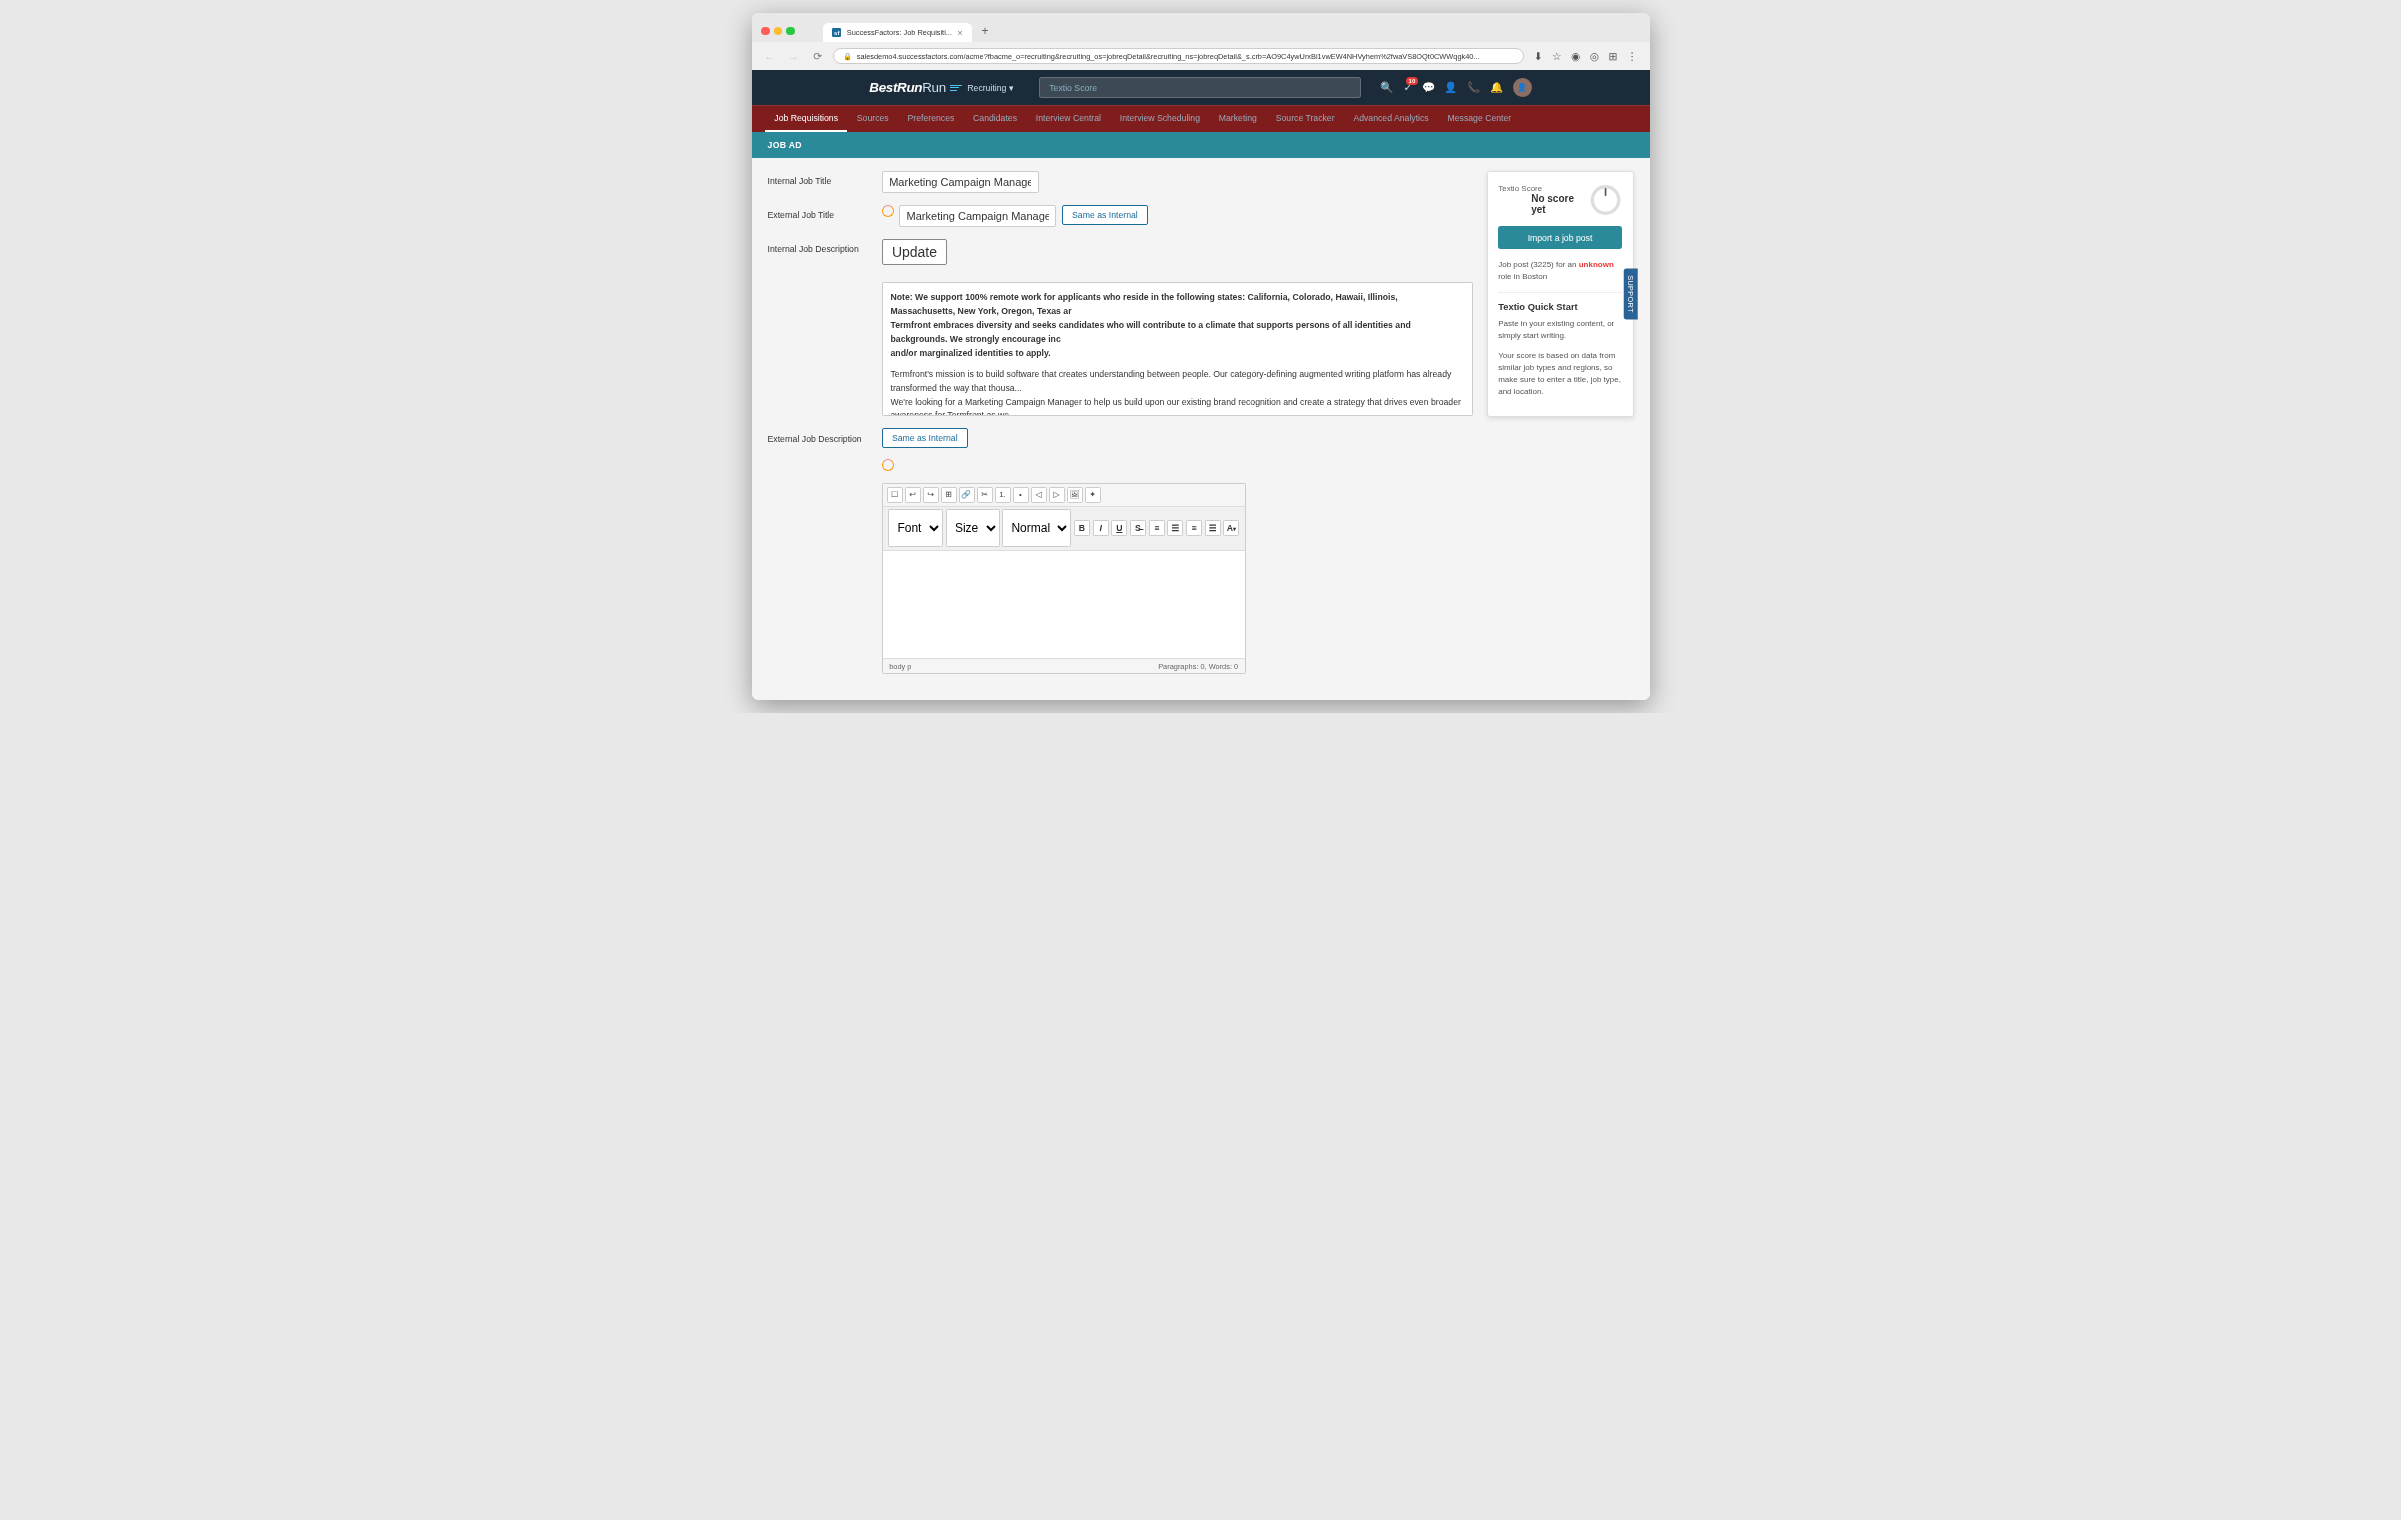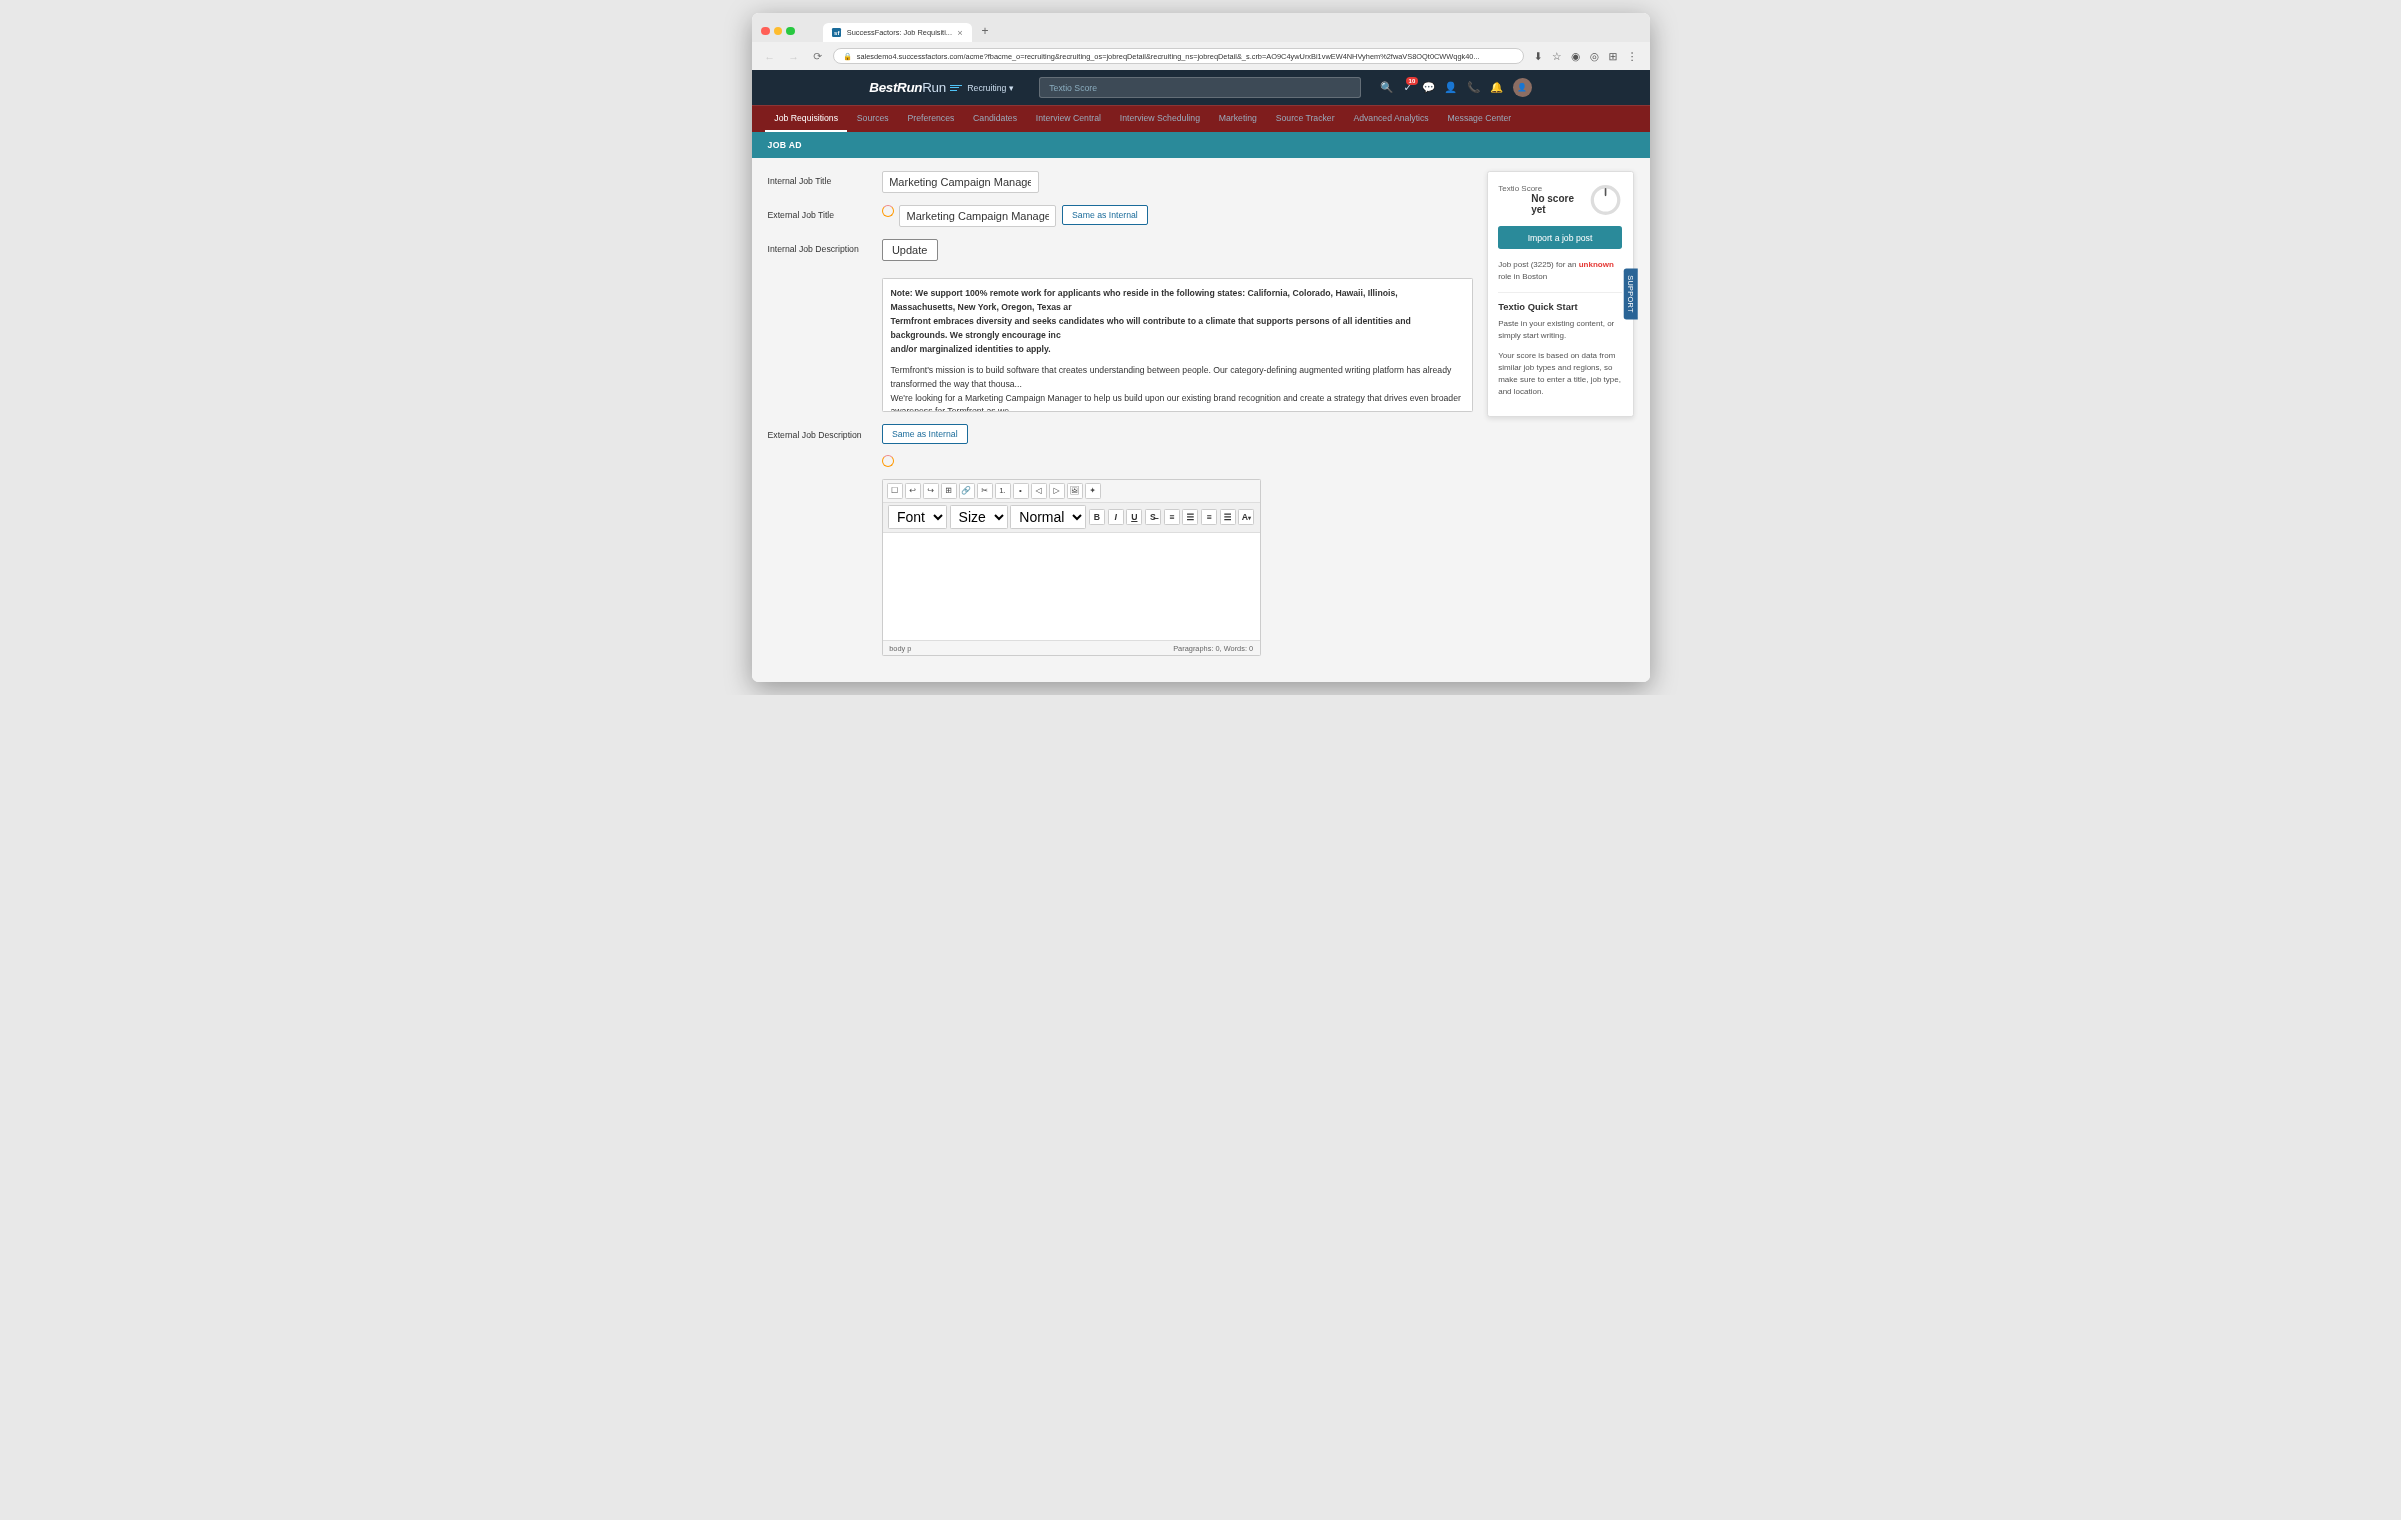--- a/index.html
+++ b/index.html
@@ -354,21 +354,21 @@
       font-size: 8.7px;
       cursor: pointer;
     }
 
     .btn-update {
       border: 0.7px solid #888;
       background: #fff;
       color: #333;
       border-radius: 2px;
       padding: 4px 9.4px;
-      font-size: 11px;
+      font-size: 14px;
       cursor: pointer;
     }
 
     .spinner-icon {
       width: 12px;
       height: 12px;
       border: 1.3px solid #f90;
       border-top: 1.3px solid #e88;
       border-radius: 50%;
       display: inline-block;
@@ -432,24 +432,25 @@
       border-bottom: 0.7px solid #ddd;
       padding: 2.7px 5.4px;
       display: flex;
       align-items: center;
       gap: 2.7px;
     }
 
     .format-select {
       border: 0.7px solid #ccc;
       border-radius: 1.3px;
-      padding: 2px 4px;
-      font-size: 14px;
-      background: #fff;
-      cursor: pointer;
+      padding: 10px 4px;
+      font-size: 12px;
+      background: #fff;
+      cursor: pointer;
+      text-align: center;
     }
 
     .format-btn {
       width: 16px;
       height: 16px;
       display: flex;
       align-items: center;
       justify-content: center;
       border: 0.7px solid #ccc;
       background: #fff;

